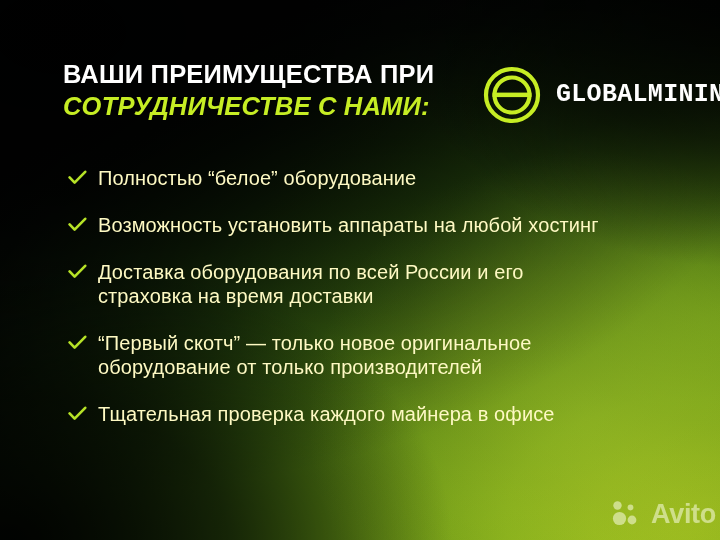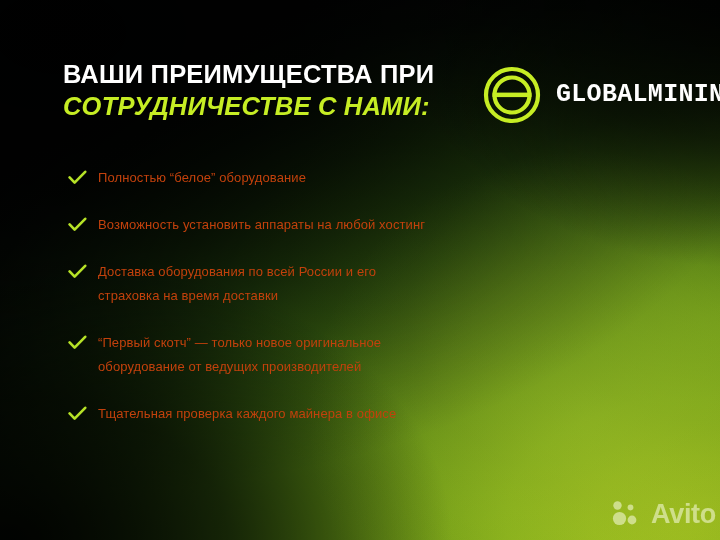--- a/index.html
+++ b/index.html
@@ -168,22 +168,22 @@
   .bullet:last-child { margin-bottom: 14px; }
   .check-icon {
     position: absolute;
     left: 0;
     top: 4px;
     width: 19px;
     height: 16px;
     display: block;
   }
   .bullet-text {
-    color: #c2410c;
-    font-size: 13px;
+    color: #fef9c3;
+    font-size: 20px;
     line-height: 24px;
     letter-spacing: 0.1px;
   }
   .bullet-text span { display: block; }
 
   
   .watermark {
     position: absolute;
     left: 609px;
     top: 499px;
@@ -266,21 +266,21 @@
           <span>страховка на время доставки</span>
         </div>
       </div>
 
       <div class="bullet">
         <svg class="check-icon" viewBox="0 0 19 16">
           <path d="M1.6 7.4 L6.6 12.6 L17.2 1.8" fill="none" stroke="#b6e227" stroke-width="2.6" stroke-linecap="round" stroke-linejoin="round"></path>
         </svg>
         <div class="bullet-text">
           <span>“Первый скотч” — только новое оригинальное</span>
-          <span>оборудование от ведущих производителей</span>
+          <span>оборудование от только производителей</span>
         </div>
       </div>
 
       <div class="bullet">
         <svg class="check-icon" viewBox="0 0 19 16">
           <path d="M1.6 7.4 L6.6 12.6 L17.2 1.8" fill="none" stroke="#b6e227" stroke-width="2.6" stroke-linecap="round" stroke-linejoin="round"></path>
         </svg>
         <div class="bullet-text">
           <span>Тщательная проверка каждого майнера в офисе</span>
         </div>

